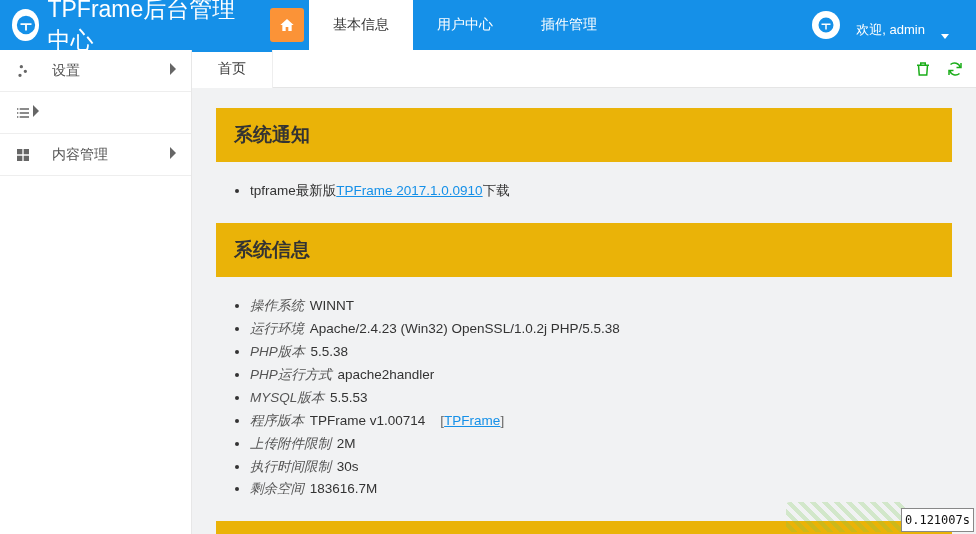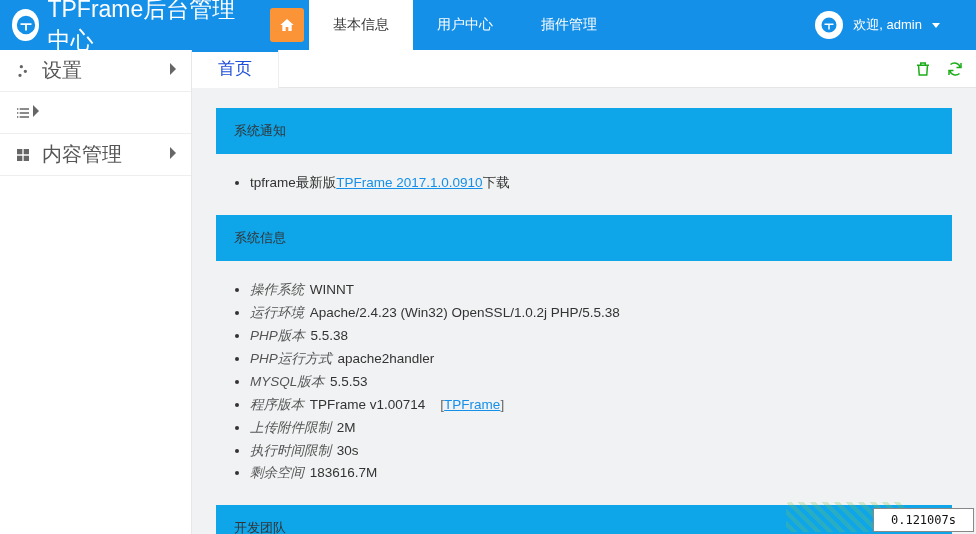--- a/index.html
+++ b/index.html
@@ -8,53 +8,53 @@
     
     .header { height: 50px; background: #1590e8; display: flex; align-items: center; color: #fff; }
     .logo-area { display: flex; align-items: center; padding: 0 12px; width: 260px; }
     .logo-icon { width: 32px; height: 32px; border-radius: 50%; background: #fff; display: flex; align-items: center; justify-content: center; margin-right: 8px; }
     .logo-icon svg { width: 22px; height: 22px; }
     .brand { font-size: 23px; font-weight: normal; }
     .home-btn { width: 34px; height: 34px; background: #fb9337; border-radius: 3px; display: flex; align-items: center; justify-content: center; margin-left: 10px; cursor: pointer; }
     .nav-tabs { display: flex; height: 50px; margin-left: 5px; }
     .nav-tab { padding: 0 24px; display: flex; align-items: center; font-size: 14px; cursor: pointer; color: #fff; }
     .nav-tab.active { background: #fff; color: #333; }
-    .user-area { margin-left: auto; display: flex; align-items: center; padding-right: 36px; gap: 10px; cursor: pointer; }
+    .user-area { margin-left: auto; display: flex; align-items: flex-end; padding-right: 27px; gap: 16px; cursor: pointer; }
     .user-icon { width: 28px; height: 28px; border-radius: 50%; background: #fff; display: flex; align-items: center; justify-content: center; }
     .user-icon svg { width: 18px; height: 18px; }
     .caret-down { width: 0; height: 0; border-left: 4px solid transparent; border-right: 4px solid transparent; border-top: 5px solid #fff; }
     
     
     .sidebar { position: absolute; left: 0; top: 50px; width: 192px; height: calc(534px - 50px); background: #fff; border-right: 1px solid #e7e7e7; }
     .side-item { display: flex; align-items: center; height: 42px; padding: 0 14px; border-bottom: 1px solid #eee; cursor: pointer; color: #555; }
     .side-item .s-icon { width: 18px; display: flex; align-items: center; justify-content: center; color: #666; }
-    .side-item .s-label { flex: 1; margin-left: 10px; font-size: 20px; }
+    .side-item .s-label { flex: 1; margin-left: 20px; font-size: 14px; }
     .side-item .s-chev { color: #999; }
     
     
     .content { position: absolute; left: 192px; top: 50px; right: 0; bottom: 0; display: flex; flex-direction: column; background: #f1f2f3; }
     .tabbar { height: 38px; background: #fff; border-bottom: 1px solid #e5e5e5; display: flex; align-items: center; padding-right: 12px; }
-    .page-tab { height: 38px; padding: 0 26px; display: flex; align-items: center; color: #1d4ed8; font-size: 17px; border-right: 1px solid #eee; background: #fff; cursor: pointer; position: relative; }
+    .page-tab { height: 38px; padding: 0 26px; display: flex; align-items: center; color: #404040; font-size: 14px; border-right: 1px solid #eee; background: #fff; cursor: pointer; position: relative; }
     .page-tab::before { content:""; position:absolute; left:0; top:0; width:100%; height:2px; background:#1590e8; }
     .tabbar-actions { margin-left: auto; display: flex; gap: 14px; }
     .tabbar-actions .act { cursor: pointer; color: #1aad19; display: flex; }
     .tabbar-actions .act.trash { color: #1aad19; }
     
     .main { flex: 1; overflow-y: auto; padding: 20px 24px; position: relative; }
     
-    .panel-head { background: #0ea5e9; padding: 14px 18px; font-weight: normal; font-size: 13px; color: #333; margin-bottom: 14px; }
+    .panel-head { background: #eab308; padding: 14px 18px; font-weight: bold; font-size: 19px; color: #333; margin-bottom: 14px; }
     .panel-body { padding: 4px 6px 20px 6px; }
     ul.info-list { list-style: disc; padding-left: 28px; }
     ul.info-list li { font-size: 13.5px; line-height: 1.7; color: #333; }
     .italic-label { font-style: italic; color: #555; margin-right: 2px; }
     .link { color: #1590e8; }
     .link-bracket { color: #666; }
     
     
-    .timer { position: absolute; right: 2px; bottom: 2px; background: #fff; color: #111; font-size: 12px; padding: 4px 17px; border: 1px solid #888; font-family: monospace; z-index: 20; }
+    .timer { position: absolute; right: 2px; bottom: 2px; background: #fff; color: #111; font-size: 12px; padding: 4px 3px; border: 1px solid #888; font-family: monospace; z-index: 20; }
     .watermark { position: absolute; right: 70px; bottom: 2px; width: 120px; height: 30px; opacity: 0.25; background: linear-gradient(45deg,#78c850 25%,transparent 25%,transparent 50%,#78c850 50%,#78c850 75%,transparent 75%); background-size: 12px 12px; border-radius: 4px; z-index: 10; }
     
     
     .fill-blue { fill: #1590e8; }
     .fill-white { fill: #fff; }
     .fill-666 { fill: #666; }
     .stroke-green { stroke: #1aad19; fill: none; stroke-width: 2; }
     
     
     .main::-webkit-scrollbar { width: 14px; }

